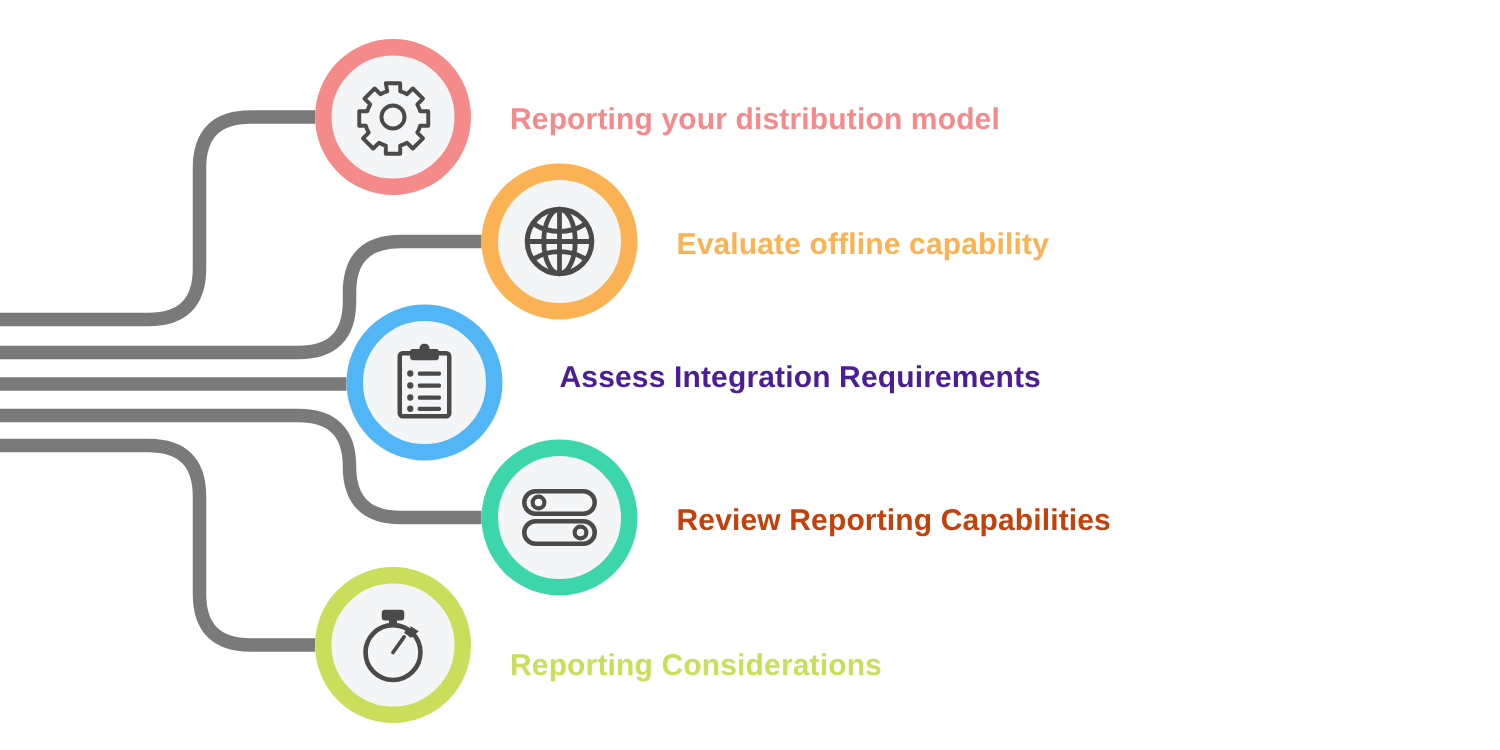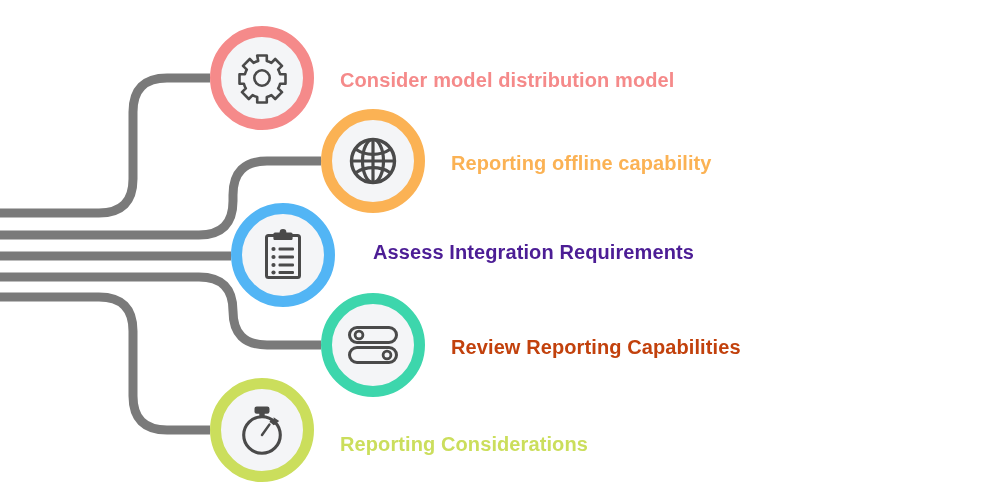--- a/index.html
+++ b/index.html
@@ -64,35 +64,35 @@
       </g>
   </svg>
 
   <div class="node" style="left: 210px; top: 26px;">
     <div class="node-circle" style="width: 104px; height: 104px; border: 11px solid rgb(245, 138, 138); background: rgb(244, 245, 247);">
       <svg class="node-icon" width="52" height="52" viewBox="0 0 52 52" xmlns="http://www.w3.org/2000/svg">
         <path d="M21.2 3.5h9.6v5.4a17.8 17.8 0 0 1 4.6 1.9l3.8-3.8 6.8 6.8-3.8 3.8a17.8 17.8 0 0 1 1.9 4.6h5.4v9.6h-5.4a17.8 17.8 0 0 1-1.9 4.6l3.8 3.8-6.8 6.8-3.8-3.8a17.8 17.8 0 0 1-4.6 1.9v5.4h-9.6v-5.4a17.8 17.8 0 0 1-4.6-1.9l-3.8 3.8-6.8-6.8 3.8-3.8a17.8 17.8 0 0 1-1.9-4.6H3.5v-9.6h5.4a17.8 17.8 0 0 1 1.9-4.6L7 13.8l6.8-6.8 3.8 3.8a17.8 17.8 0 0 1 4.6-1.9z" fill="none" stroke="#4a4a4a" stroke-width="2.6" stroke-linejoin="round"></path>
         <circle cx="26" cy="26" r="7.7" fill="none" stroke="#4a4a4a" stroke-width="2.6"></circle>
       </svg>
     </div>
-    <div class="node-label" style="color: rgb(245, 138, 138); position: absolute; left: 130px; top: 42px; line-height: 24px;">Consider model distribution model</div>
+    <div class="node-label" style="color: rgb(245, 138, 138); position: absolute; left: 130px; top: 42px; line-height: 24px;">Reporting your distribution model</div>
   </div>
 
   <div class="node" style="left: 321px; top: 109px;">
     <div class="node-circle" style="width: 104px; height: 104px; border: 11px solid rgb(251, 178, 84); background: rgb(244, 245, 247);">
       <svg class="node-icon" width="50" height="50" viewBox="0 0 50 50" xmlns="http://www.w3.org/2000/svg">
         <circle cx="25" cy="25" r="21.5" fill="none" stroke="#4a4a4a" stroke-width="3.4"></circle>
         <ellipse cx="25" cy="25" rx="10.5" ry="21.5" fill="none" stroke="#4a4a4a" stroke-width="3.2"></ellipse>
         <line x1="25" y1="3.5" x2="25" y2="46.5" stroke="#4a4a4a" stroke-width="3.2"></line>
         <line x1="3.5" y1="25" x2="46.5" y2="25" stroke="#4a4a4a" stroke-width="3.2"></line>
         <path d="M8.2 13.5c4.6 3.1 10.4 4.8 16.8 4.8s12.2-1.7 16.8-4.8" fill="none" stroke="#4a4a4a" stroke-width="3.2"></path>
         <path d="M8.2 36.5c4.6-3.1 10.4-4.8 16.8-4.8s12.2 1.7 16.8 4.8" fill="none" stroke="#4a4a4a" stroke-width="3.2"></path>
       </svg>
     </div>
-    <div class="node-label" style="color: rgb(251, 178, 84); position: absolute; left: 130px; top: 42px; line-height: 24px;">Reporting offline capability</div>
+    <div class="node-label" style="color: rgb(251, 178, 84); position: absolute; left: 130px; top: 42px; line-height: 24px;">Evaluate offline capability</div>
   </div>
 
   <div class="node" style="left: 231px; top: 203px;">
     <div class="node-circle" style="width: 104px; height: 104px; border: 11px solid rgb(82, 181, 245); background: rgb(244, 245, 247);">
       <svg class="node-icon" width="48" height="52" viewBox="0 0 48 52" xmlns="http://www.w3.org/2000/svg">
         <path d="M16 6.5H9.5a2 2 0 0 0-2 2v38a2 2 0 0 0 2 2h29a2 2 0 0 0 2-2v-38a2 2 0 0 0-2-2H32" fill="none" stroke="#4a4a4a" stroke-width="3"></path>
         <path d="M16 3.6h16c.9 0 1.6.8 1.6 1.7v4.1c0 .9-.7 1.7-1.6 1.7H16c-.9 0-1.6-.8-1.6-1.7V5.3c0-.9.7-1.7 1.6-1.7z" fill="#4a4a4a"></path>
         <circle cx="24" cy="3.4" r="3.4" fill="#4a4a4a"></circle>
         <g fill="#4a4a4a">
           <circle cx="14.5" cy="20" r="2.1"></circle>

